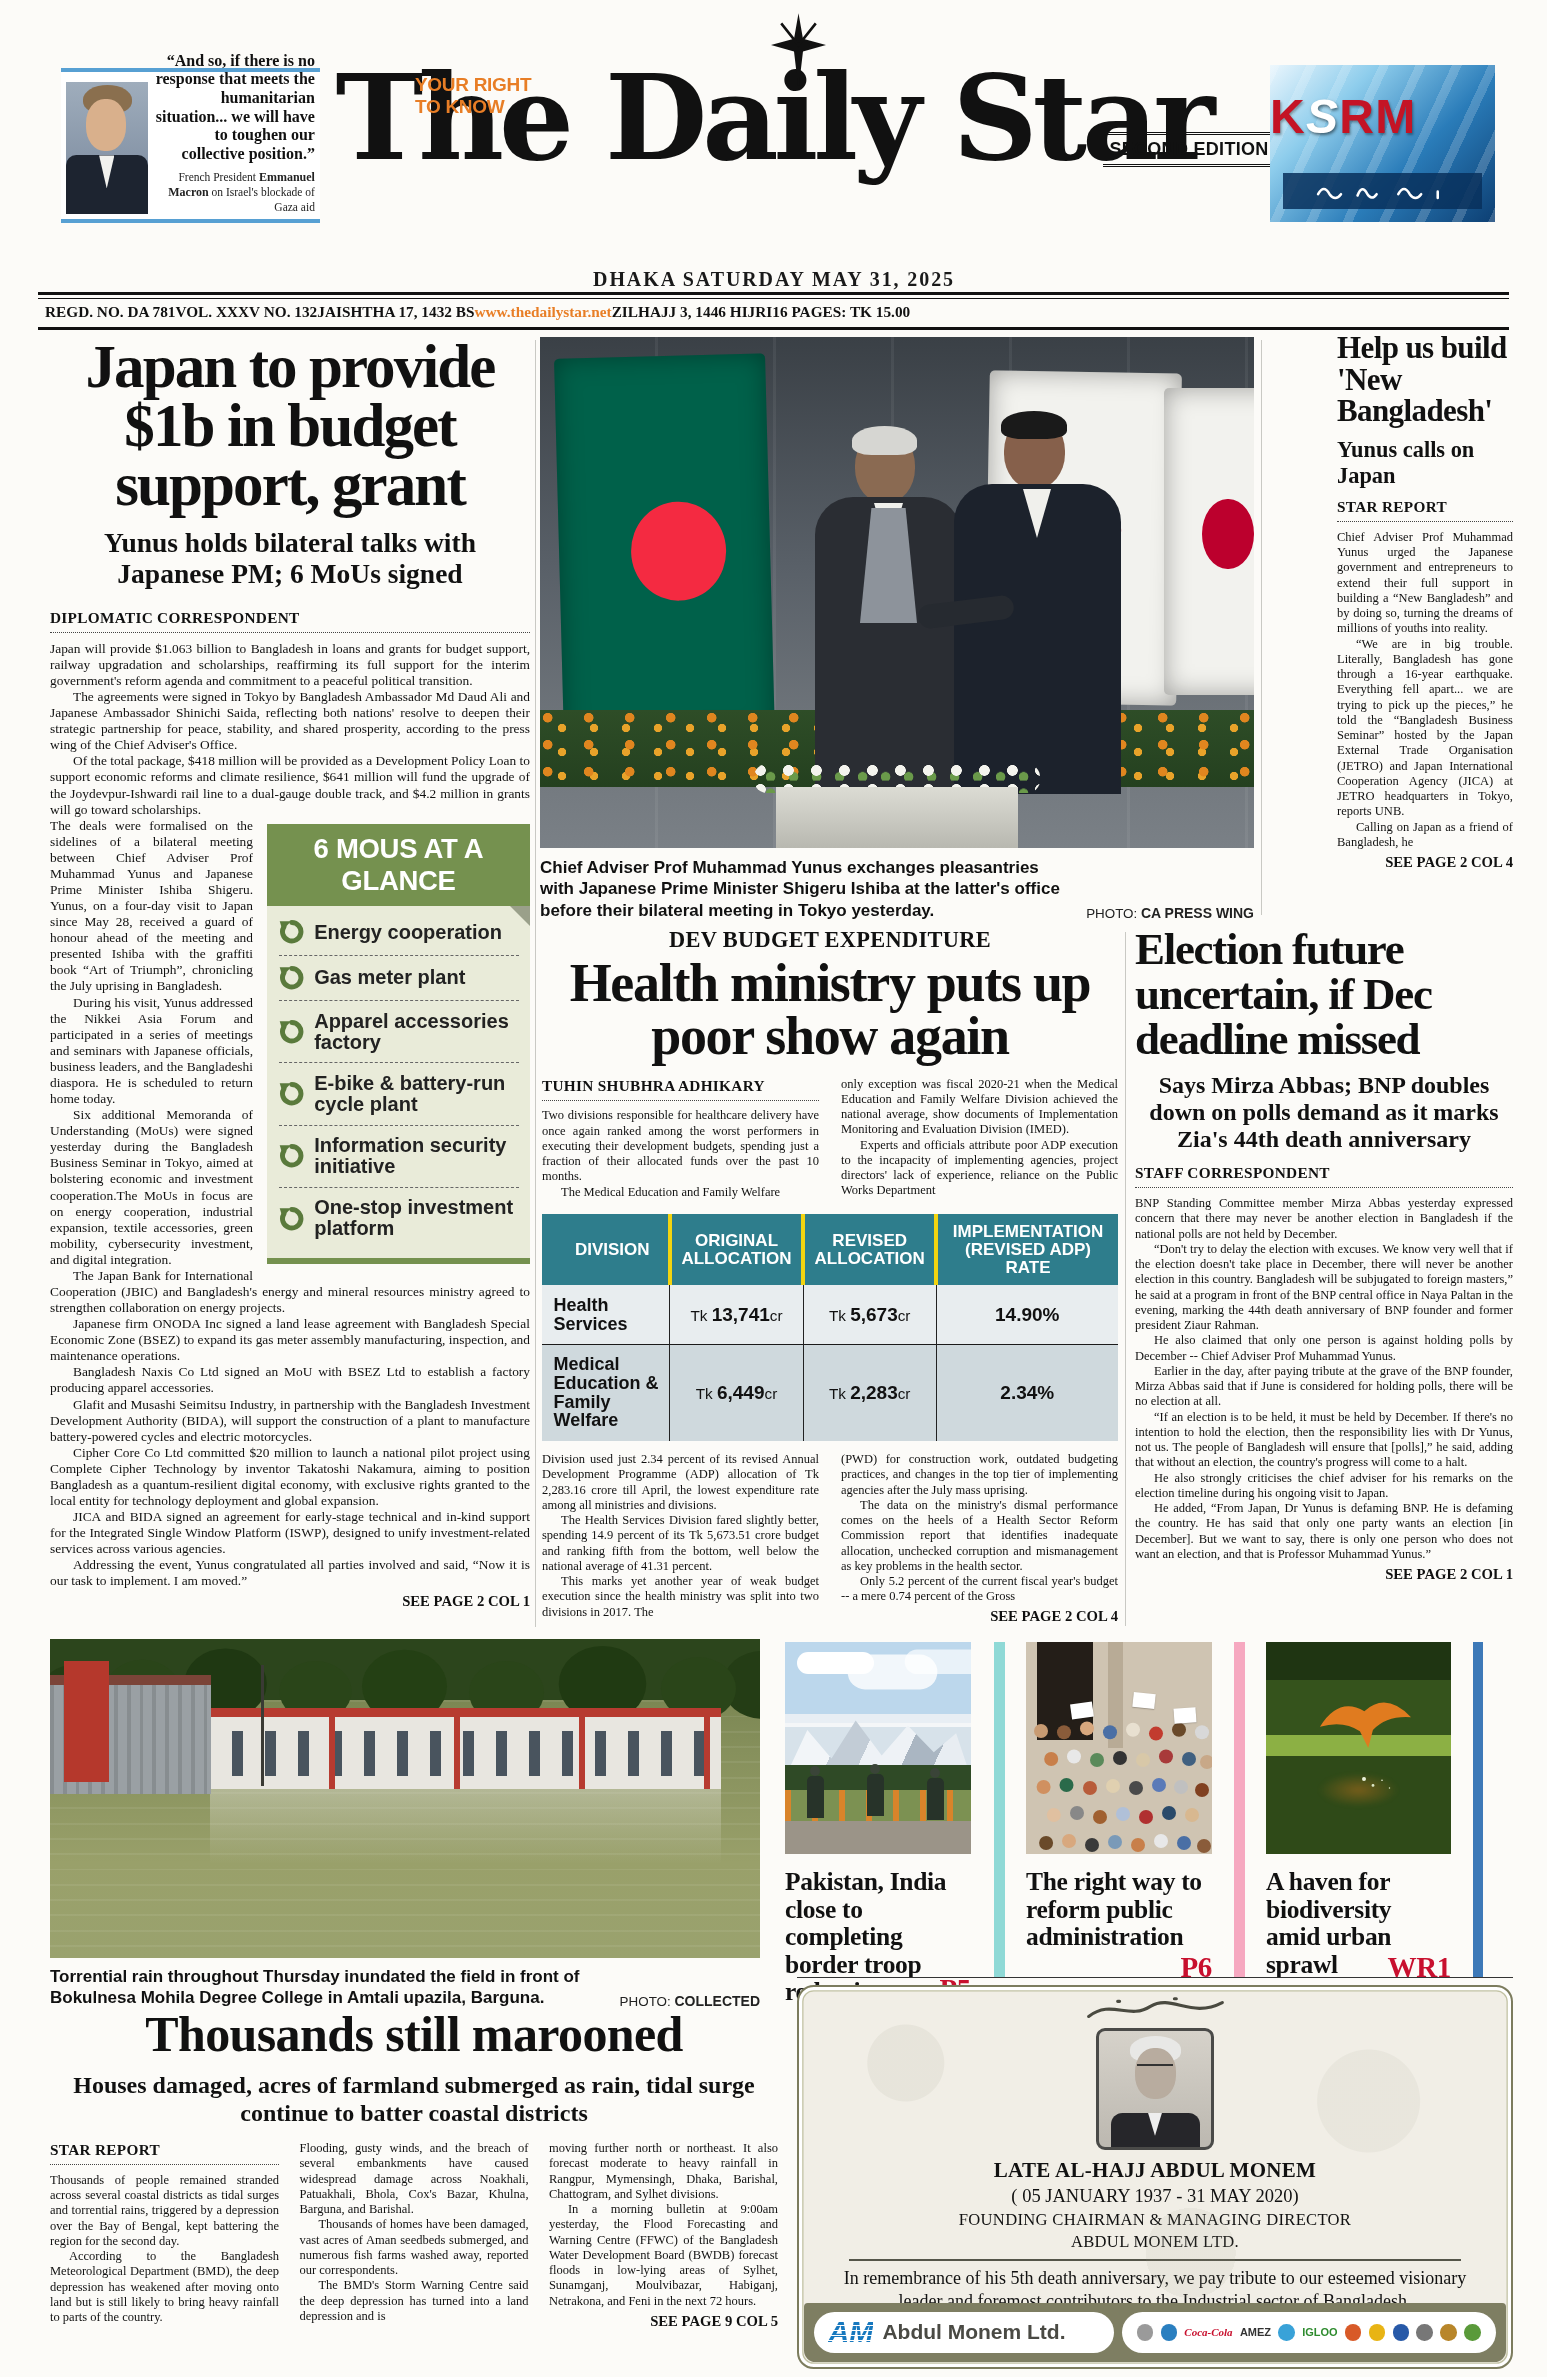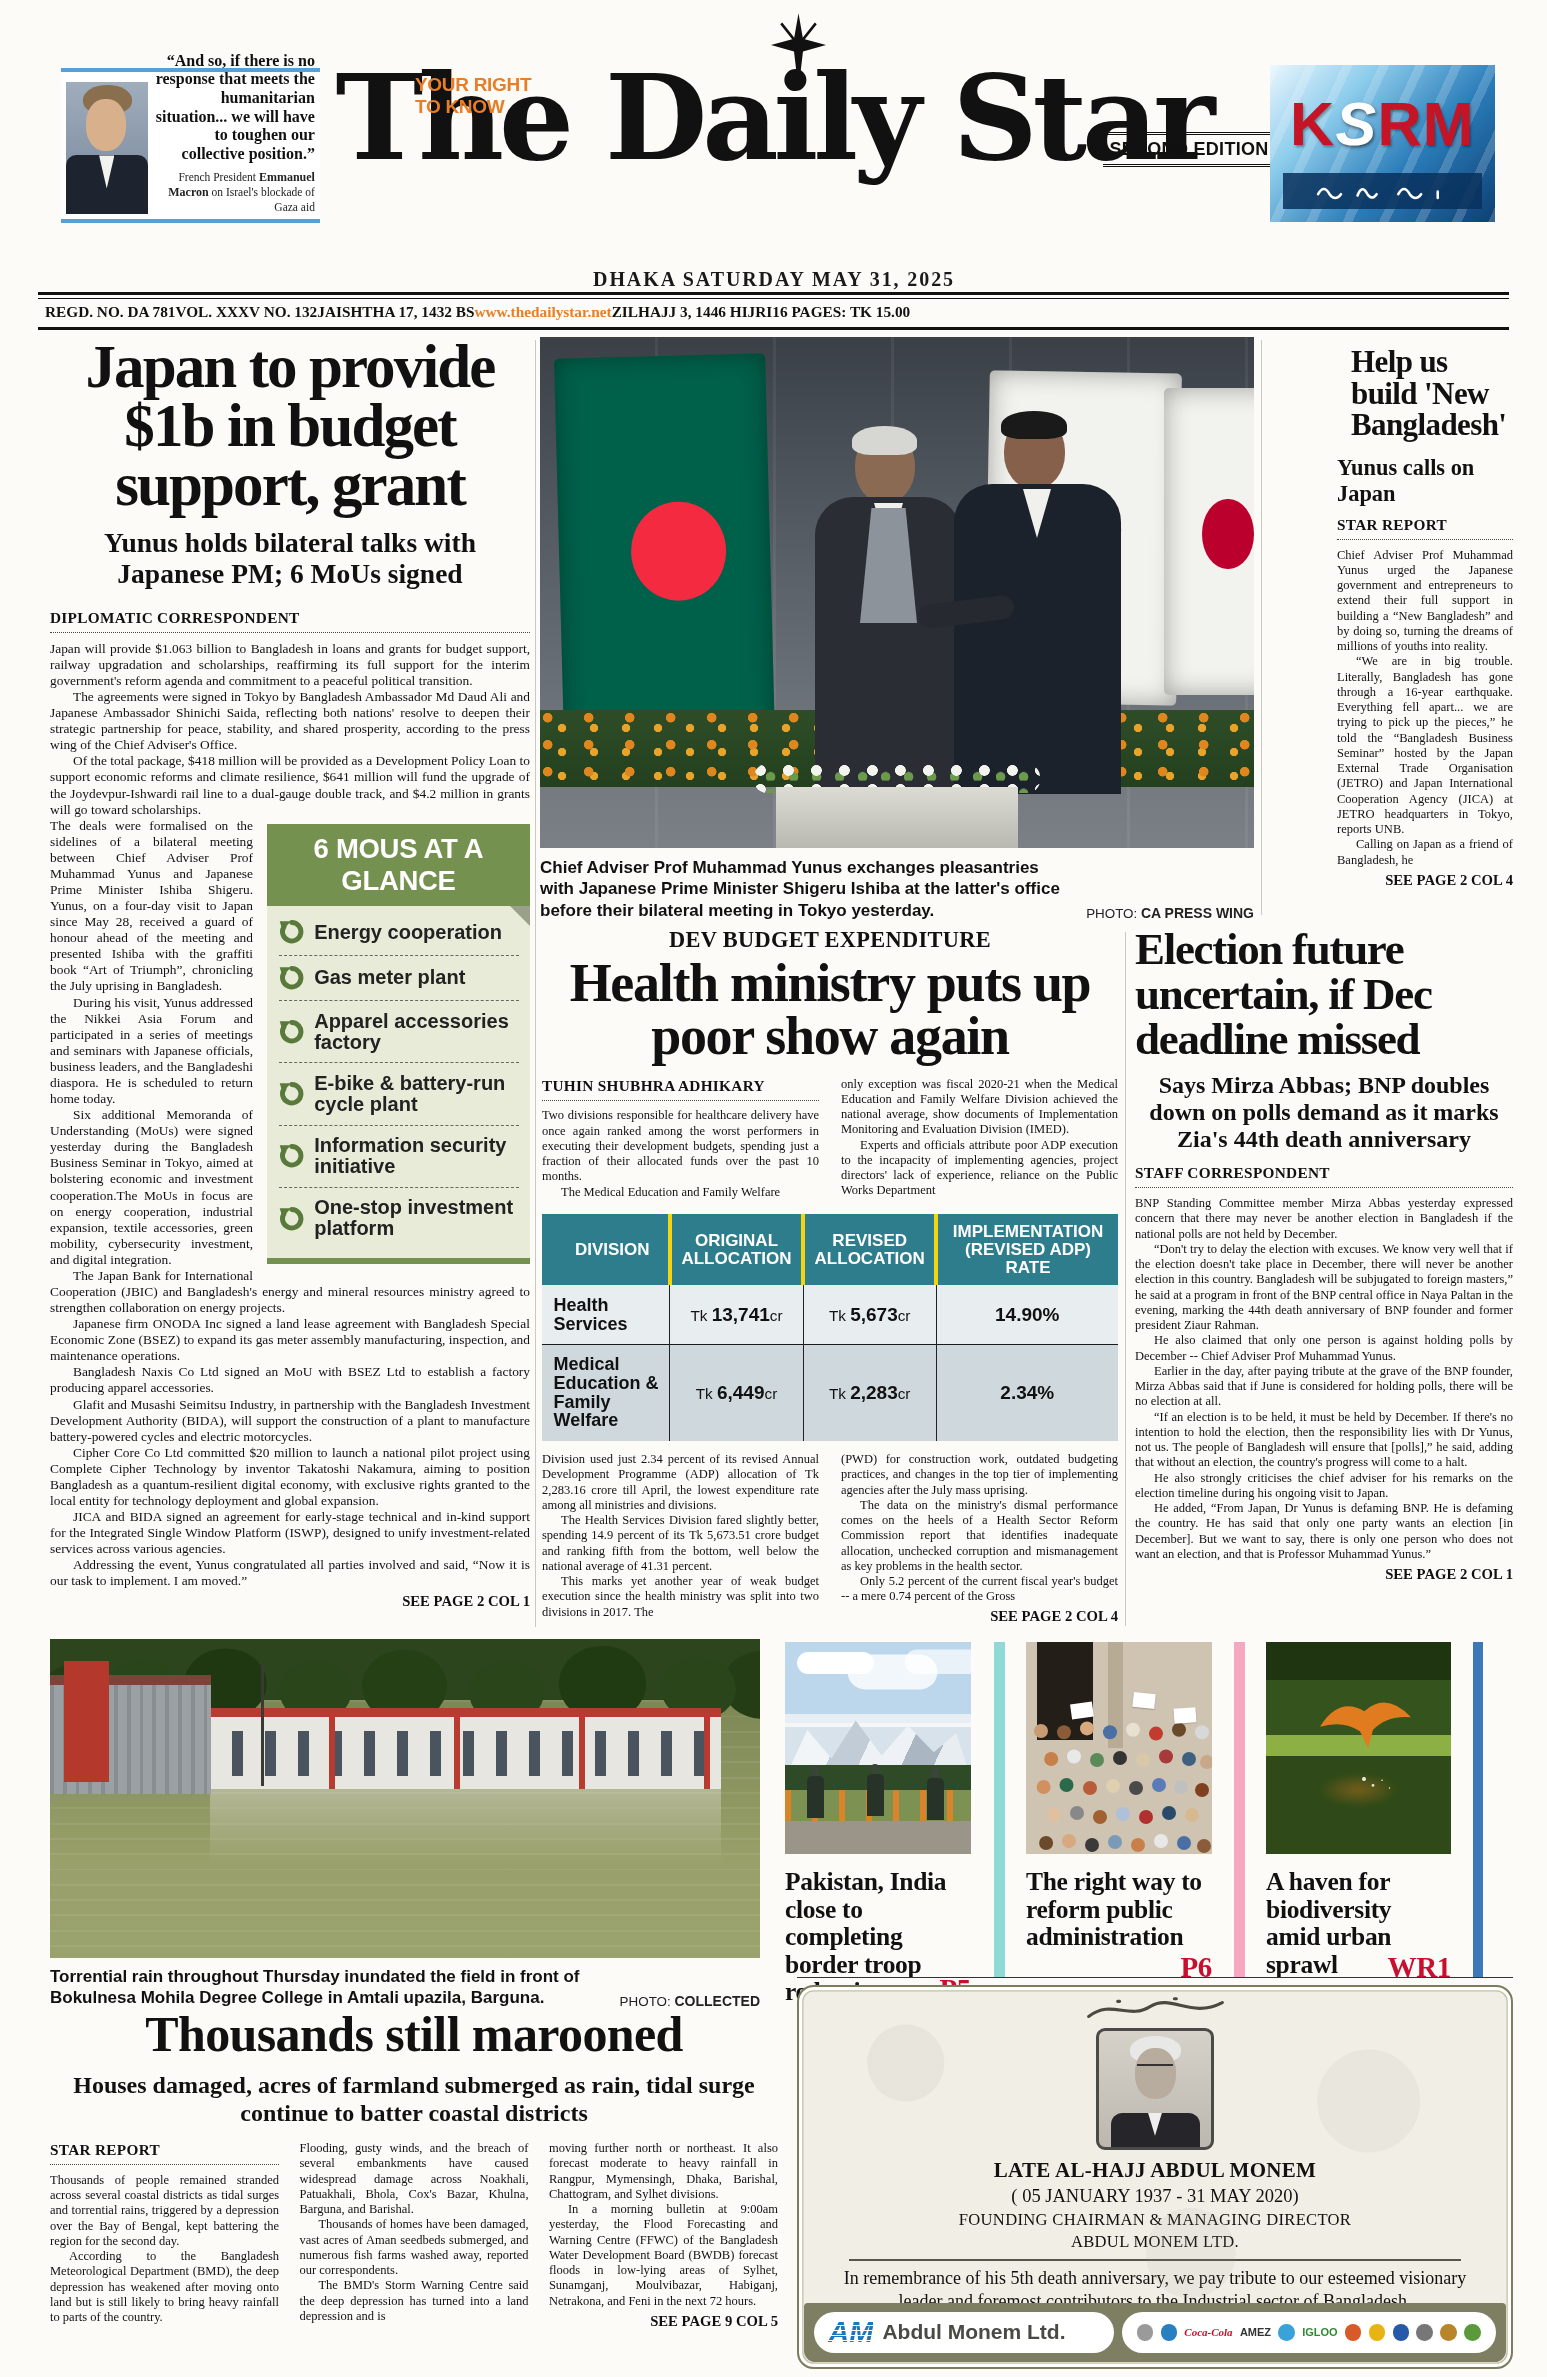--- a/index.html
+++ b/index.html
@@ -15,21 +15,21 @@
   .quote-right{flex:1;text-align:right;padding-left:5px;}
   .quote-text{font-weight:bold;font-size:16px;line-height:1.16;}
   .quote-attr{margin-top:6.4px;font-size:11.5px;line-height:1.25;color:#222;}
   .quote-attr b{font-size:12px;}
   .tagline{left:415px;top:74px;width:134px;font-family:"Liberation Sans",sans-serif;font-weight:bold;font-size:19px;line-height:1.15;color:#e87e26;letter-spacing:-0.3px;}
   .mast-title{left:275px;top:18px;width:996px;text-align:center;font-family:"DejaVu Serif",serif;font-weight:bold;font-size:118px;letter-spacing:-5.1px;line-height:1.7;white-space:nowrap;}
   .mast-star{left:771px;top:12.8px;}
   .second-edition{left:1103px;top:132px;border-top:3.8px double #111;border-bottom:3.8px double #111;padding:3.8px 6.4px;font-family:"Liberation Sans",sans-serif;font-weight:bold;font-size:18px;letter-spacing:0.3px;}
   .ksrm{left:1270px;top:65px;width:225px;height:157px;background:linear-gradient(135deg,#eaf6fd 0%,#8ecdec 28%,#2a7cb9 62%,#0d3f73 100%);overflow:hidden;}
   .ksrm-rays{position:absolute;inset:0;background:repeating-linear-gradient(115deg,rgba(255,255,255,.18) 0 9px,transparent 9px 33px);}
-  .ksrm-logo{position:absolute;top:24px;width:100%;text-align:center;font-family:"Liberation Sans",sans-serif;font-weight:bold;font-size:61px;color:#c41425;letter-spacing:1.3px;text-shadow:1.3px 1.9px 2.6px rgba(0,0,0,.35);}
+  .ksrm-logo{position:absolute;top:24px;width:100%;font-family:"Liberation Sans",sans-serif;font-weight:bold;font-size:48px;color:#c41425;letter-spacing:1.3px;text-shadow:1.3px 1.9px 2.6px rgba(0,0,0,.35);}
   .ksrm-logo .s{color:#fff;font-style:italic;text-shadow:1.3px 1.9px 3.2px rgba(0,0,0,.5);}
   .ksrm-band{position:absolute;left:12.8px;right:12.8px;bottom:12.8px;height:36px;background:rgba(8,48,92,.85);display:flex;align-items:center;justify-content:center;}
   .dateline{left:0;top:268px;width:100%;text-align:center;font-weight:bold;font-size:20px;letter-spacing:1.9px;color:#1a1a1a;}
   .ruleA1{left:38px;top:292px;width:1471px;height:2.6px;background:#111;}
   .ruleA2{left:38px;top:298px;width:1471px;height:0.6px;background:#111;}
   .info-bar{left:45px;top:303px;width:1459px;display:flex;font-weight:bold;font-size:15.3px;}
   .info-item.accent{color:#e87e26;}
   .ruleB{left:38px;top:327px;width:1471px;height:3.2px;background:#111;}
   
   .byline{font-weight:bold;font-size:15.3px;letter-spacing:0.3px;}
@@ -68,21 +68,21 @@
   .head{position:absolute;border-radius:48%;}
   .torso{position:absolute;border-radius:38px 38px 0 0;}
   .shirt{position:absolute;background:#f0f0ec;clip-path:polygon(0 0,100% 0,50% 100%);}
   .lp-arms{position:absolute;left:378px;bottom:224px;width:96px;height:24px;background:#262a30;border-radius:12.8px;transform:rotate(-7deg);}
   .lead-caption{left:540px;top:857px;width:714px;display:flex;align-items:flex-end;font-family:"Liberation Sans",sans-serif;}
   .cap-text{flex:1;font-weight:bold;font-size:17px;line-height:1.25;color:#111;}
   .cap-credit{white-space:nowrap;margin-left:15.3px;font-size:13.4px;color:#222;}
   .cap-credit b{font-size:14px;}
   
   .help-story{left:1337px;top:332px;width:176px;}
-  .help-story h2{margin:14px;font-weight:bold;font-size:31px;line-height:1.02;letter-spacing:-0.6px;}
+  .help-story h2{margin:0;font-weight:bold;font-size:31px;line-height:1.02;letter-spacing:-0.6px;}
   .help-sub{margin-top:10.2px;font-weight:bold;font-size:22.4px;}
   .help-byline{margin-top:9px;}
   
   .health-story{left:542px;top:927px;width:576px;}
   .kicker{text-align:center;font-weight:bold;font-size:22.4px;letter-spacing:0.3px;}
   .health-story h2{margin:3.8px 0 0;text-align:center;font-weight:bold;font-size:54px;line-height:.98;letter-spacing:-1.3px;}
   .cols2{display:grid;grid-template-columns:1fr 1fr;column-gap:22px;margin-top:14px;}
   .health-table{width:100%;border-collapse:collapse;margin:14px 0 11.5px;font-family:"Liberation Sans",sans-serif;}
   .health-table th{background:#2e7d8c;color:#fff;font-weight:bold;font-size:17px;line-height:1.05;padding:9px 5.1px;border-left:4.5px solid #f3d410;text-align:center;}
   .health-table th:first-child{border-left:none;text-align:center;padding-left:20px;}

